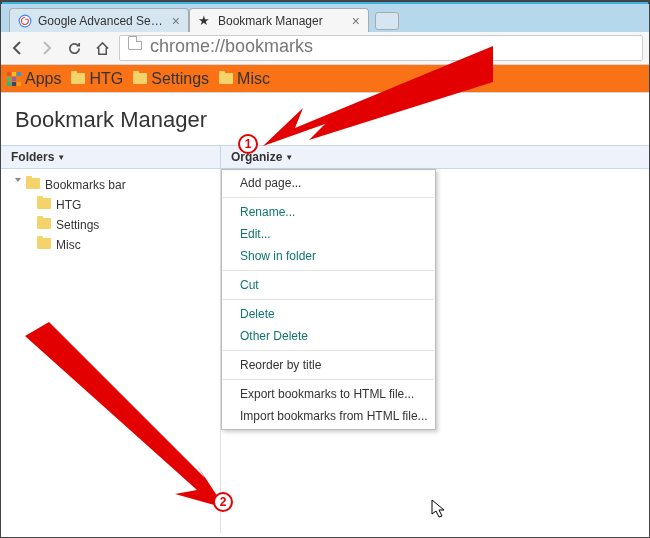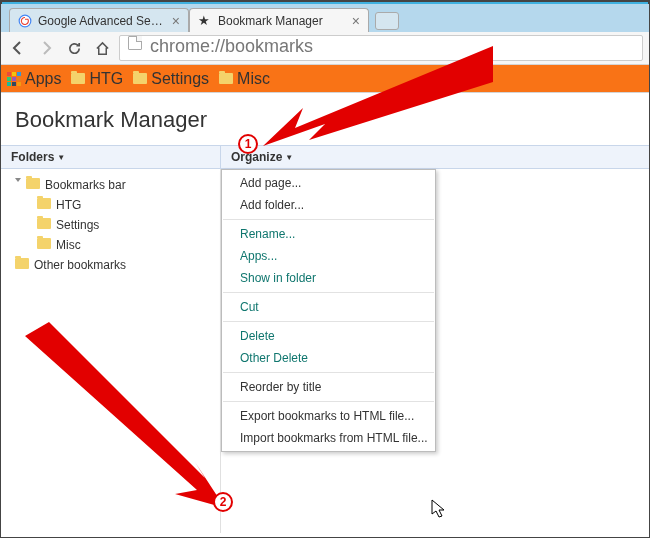--- a/index.html
+++ b/index.html
@@ -169,33 +169,28 @@
           <span>HTG</span>
         </div>
         <div class="treeitem child">
           <span class="foldericon"></span>
           <span>Settings</span>
         </div>
         <div class="treeitem child">
           <span class="foldericon"></span>
           <span>Misc</span>
         </div>
-        <div class="treeitem root2">
-          <span class="foldericon"></span>
-          <span>Other bookmarks</span>
-        </div>
       </div>
 
       <div class="main">
         <div class="menu">
           <div class="menu-item">Add page...</div>
-          <div class="menu-item">Add folder...</div>
           <div class="menu-sep"></div>
           <div class="menu-item disabled">Rename...</div>
-          <div class="menu-item disabled">Apps...</div>
+          <div class="menu-item disabled">Edit...</div>
           <div class="menu-item disabled">Show in folder</div>
           <div class="menu-sep"></div>
           <div class="menu-item disabled">Cut</div>
           <div class="menu-sep"></div>
           <div class="menu-item disabled">Delete</div>
           <div class="menu-item disabled">Other Delete</div>
           <div class="menu-sep"></div>
           <div class="menu-item">Reorder by title</div>
           <div class="menu-sep"></div>
           <div class="menu-item">Export bookmarks to HTML file...</div>

